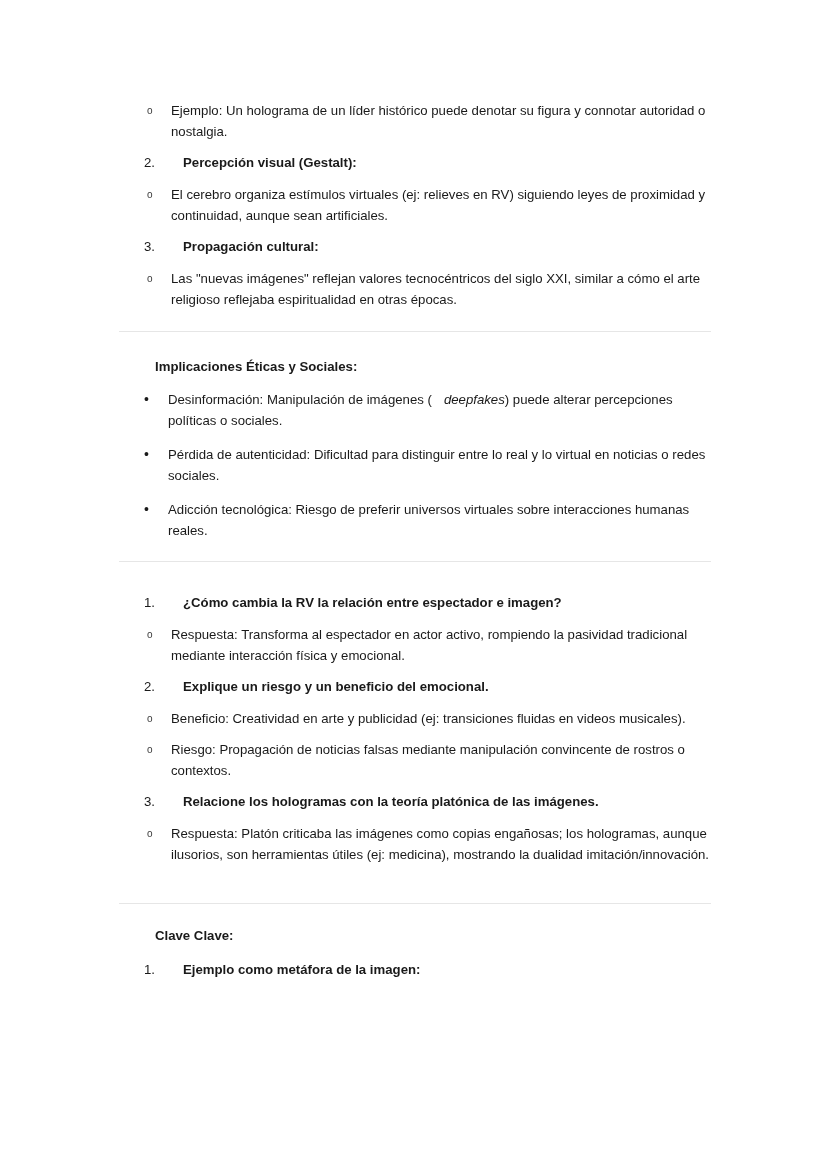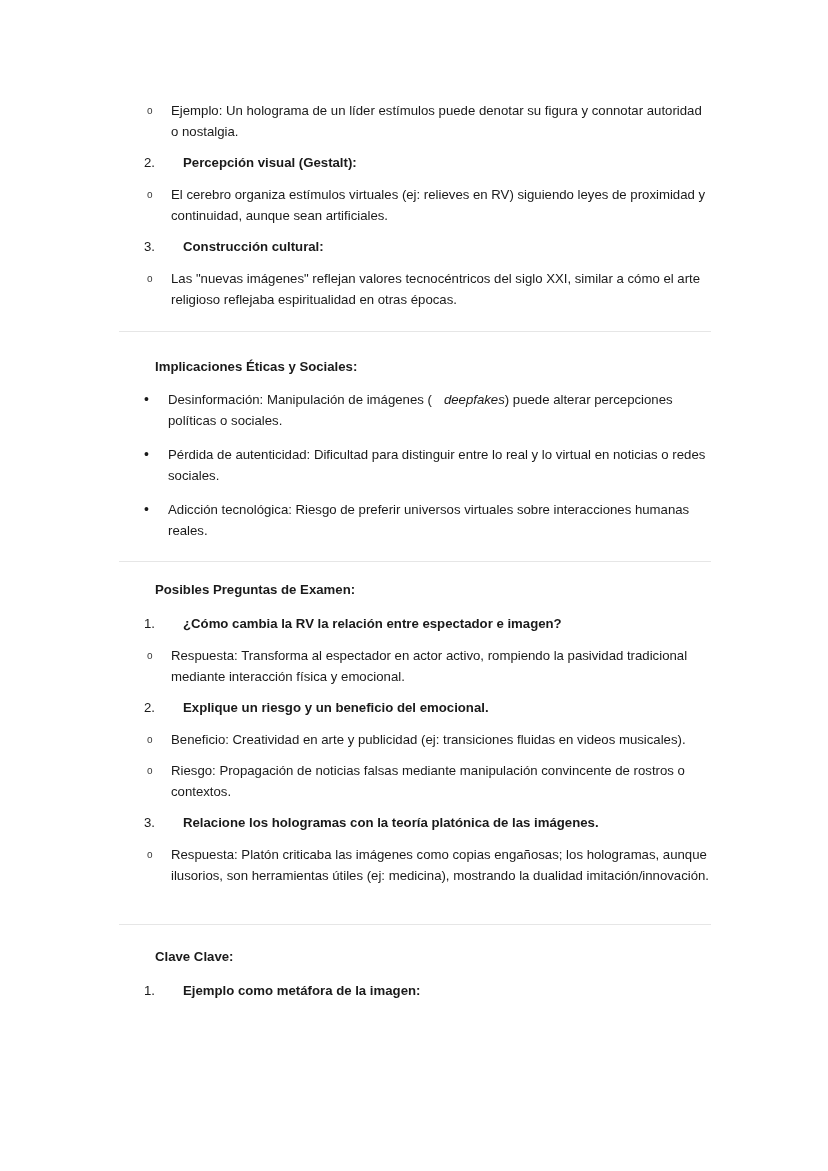--- a/index.html
+++ b/index.html
@@ -149,21 +149,21 @@
 </style>
 </head>
 <body>
 
 <div class="page">
   <div class="content">
 
     <ul class="sublist">
       <li>
         <span class="marker">o</span>
-        <span class="li-text">Ejemplo: Un holograma de un líder estímulos puede denotar su figura y connotar autoridad o nostalgia.</span>
+        <span class="li-text">Ejemplo: Un holograma de un líder histórico puede denotar su figura y connotar autoridad o nostalgia.</span>
       </li>
     </ul>
 
     <div class="gap-10"></div>
 
     <ol class="olist">
       <li>
         <span class="marker">2.</span>
         <span class="li-text">Percepción visual (Gestalt):</span>
       </li>
@@ -176,21 +176,21 @@
         <span class="marker">o</span>
         <span class="li-text">El cerebro organiza estímulos virtuales (ej: relieves en RV) siguiendo leyes de proximidad y continuidad, aunque sean artificiales.</span>
       </li>
     </ul>
 
     <div class="gap-10"></div>
 
     <ol class="olist">
       <li>
         <span class="marker">3.</span>
-        <span class="li-text">Construcción cultural:</span>
+        <span class="li-text">Propagación cultural:</span>
       </li>
     </ol>
 
     <div class="gap-11"></div>
 
     <ul class="sublist">
       <li>
         <span class="marker">o</span>
         <span class="li-text">Las "nuevas imágenes" reflejan valores tecnocéntricos del siglo XXI, similar a cómo el arte religioso reflejaba espiritualidad en otras épocas.</span>
       </li>
@@ -226,21 +226,20 @@
       <li>
         <span class="marker">•</span>
         <span class="li-text"><b>Adicción tecnológica:</b><span> Riesgo de preferir universos virtuales sobre interacciones humanas reales.</span></span>
       </li>
     </ul>
 
     <div class="gap-20"></div>
     <hr class="divider">
     <div class="gap-17"></div>
 
-    <div class="section-heading">Posibles Preguntas de Examen:</div>
 
     <div class="gap-13"></div>
 
     <ol class="olist">
       <li>
         <span class="marker">1.</span>
         <span class="li-text">¿Cómo cambia la RV la relación entre espectador e imagen?</span>
       </li>
     </ol>
 

